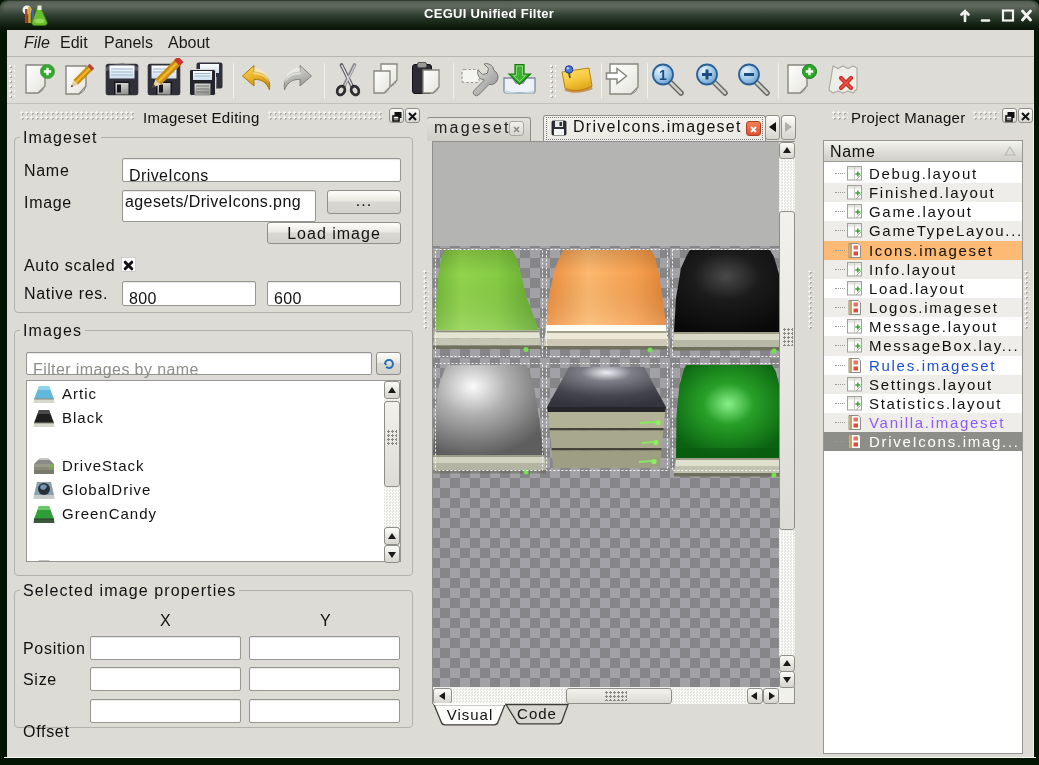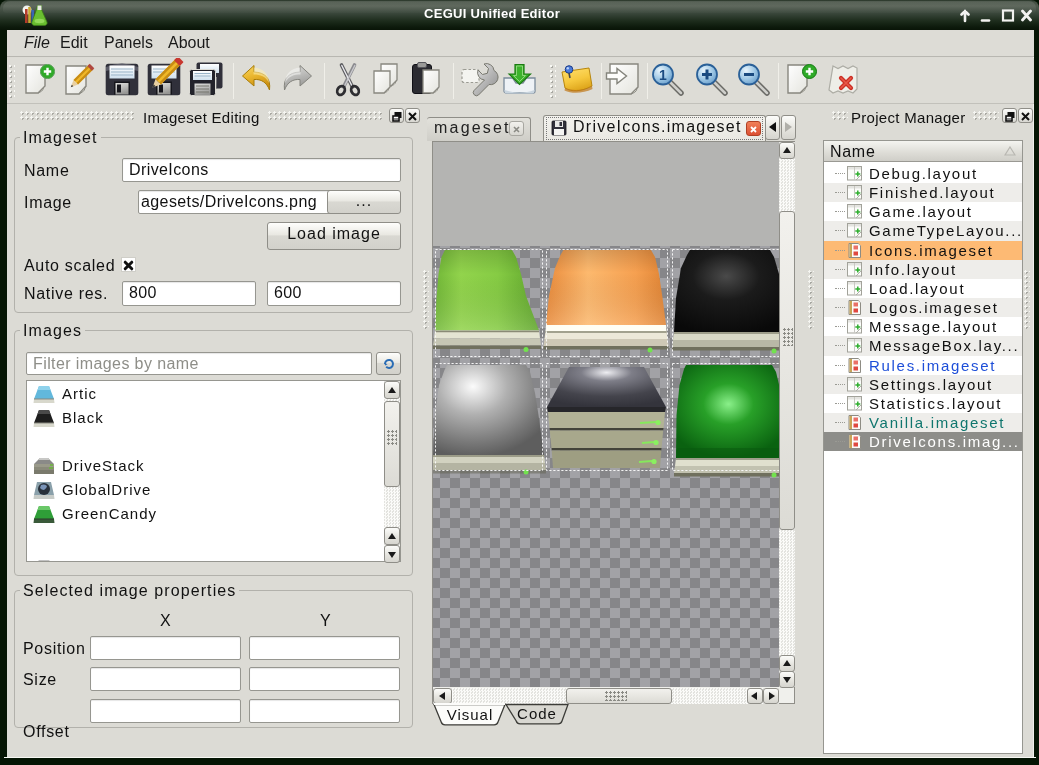--- a/index.html
+++ b/index.html
@@ -31,21 +31,21 @@
 
 .dockhdr-dots { position:absolute; top:4px; height:10px;
   background-image:radial-gradient(circle at 1.5px 1.5px, #f6f6f2 1.1px, rgba(0,0,0,0) 1.2px), radial-gradient(circle at 2.5px 2.5px, #aaa9a3 1.1px, rgba(0,0,0,0) 1.2px);
   background-size:5px 5px; }
 .docktitle { position:absolute; font-size:15px; letter-spacing:0.3px; color:#111; }
 .dockbtn { position:absolute; width:15px; height:15px; border:1px solid #8f8e88; border-radius:3px;
   background:linear-gradient(#fbfbf9, #d8d7d1); }
 
 
 .input { position:absolute; background:#fff; border:1px solid #969690; border-radius:2px;
-  box-shadow:inset 0 1px 1px rgba(0,0,0,0.10); font-size:16px; letter-spacing:0.4px; color:#111; padding:2px 6px; }
+  box-shadow:inset 0 1px 1px rgba(0,0,0,0.10); font-size:16px; letter-spacing:0.4px; color:#111; padding:8px 6px; }
 .btn { position:absolute; background:linear-gradient(#fefefc, #e9e8e2 45%, #d9d8d2 50%, #d2d1cb);
   border:1px solid #8f8e88; border-radius:3px; font-size:16px; letter-spacing:1px; color:#111; text-align:center; }
 .grouplbl { position:absolute; font-size:16px; letter-spacing:1.1px; color:#111; background:#dcdbd5; padding:0 3px; z-index:3; }
 .groupbox { position:absolute; border:1px solid #b2b1ab; border-radius:4px; }
 .lbl { position:absolute; font-size:16px; letter-spacing:0.7px; color:#111; }
 
 
 .sb-groove { position:absolute; background:#f1f1ed;
   background-image:repeating-conic-gradient(#fbfbf9 0% 25%, #e3e3df 0% 50%); background-size:3px 3px; }
 .sb-btn { position:absolute; background:linear-gradient(#fcfcfa, #e4e3dd 60%, #d6d5cf);
@@ -64,21 +64,21 @@
 .trow .tico { position:absolute; left:22px; top:1px; }
 .trow .ttext { position:absolute; left:45px; top:1px; }
 </style>
 </head>
 <body>
 
 <div class="abs" style="left:7px; top:57px; width:1027px; height:700px; background:#dcdbd5;"></div>
 <div class="abs" style="left:4px; top:757px; width:1032px; height:1px; background:#f8f8f4;"></div>
 <div class="abs" style="left:1033px; top:32px; width:1px; height:725px; background:#f0f0ec;"></div>
 <div class="abs" id="titlebar"></div>
-<div class="abs" id="apptitle">CEGUI Unified Editor</div>
+<div class="abs" id="apptitle">CEGUI Unified Filter</div>
 
 <svg class="abs" style="left:20px; top:3px;" width="30" height="26" viewBox="0 0 30 26">
   <circle cx="7" cy="7" r="4.5" fill="#f2f2ee"></circle>
   <rect x="5" y="6" width="2.6" height="14" fill="#b43c2a"></rect>
   <rect x="8.2" y="4" width="2.6" height="16" fill="#c8a832"></rect>
   <rect x="11.4" y="7" width="2.6" height="13" fill="#3c64b4"></rect>
   <path d="M17.5 2.5 h4 v4 L27 19 a2.5 2.5 0 0 1 -2.3 3.4 h-10.5 a2.5 2.5 0 0 1 -2.3 -3.4 L16.5 6.5 z" fill="#6abf30" stroke="#3a7a18" stroke-width="0.8"></path>
   <path d="M17.5 2.5 h4 v4.5 h-4 z" fill="#e8e8e4"></path>
   <ellipse cx="19.5" cy="18" rx="5" ry="2.2" fill="#9ade60" opacity="0.85"></ellipse>
 </svg>
@@ -294,23 +294,23 @@
     </svg></div>
 <div class="dockbtn" style="left:405px; top:108px;"><svg width="13" height="13" viewBox="0 0 13 13">
       <path d="M3 3 l7 7 M10 3 l-7 7" stroke="#111" stroke-width="2"></path>
     </svg></div>
 
 <div class="grouplbl" style="left:20px; top:129px;">Imageset</div>
 <div class="groupbox" style="left:14px; top:137px; width:399px; height:176px;"></div>
 <div class="lbl" style="left:24px; top:162px;">Name</div>
 <div class="input" style="left:122px; top:158px; width:279px; height:24px;">DriveIcons</div>
 <div class="lbl" style="left:24px; top:194px;">Image</div>
-<div class="input" style="left:122px; top:190px; width:194px; height:24px; overflow:hidden; white-space:nowrap; padding:2px 2px;margin-left:16px;">agesets/DriveIcons.png</div>
+<div class="input" style="left:122px; top:190px; width:194px; height:32px; overflow:hidden; white-space:nowrap; padding:2px 2px;">agesets/DriveIcons.png</div>
 <div class="btn" style="left:327px; top:190px; width:74px; height:24px; line-height:20px;">...</div>
-<div class="btn" style="left:267px; top:222px; width:134px; height:28px; line-height:22px;">Load image</div>
+<div class="btn" style="left:267px; top:222px; width:134px; height:22px; line-height:22px;">Load image</div>
 <div class="lbl" style="left:24px; top:257px;">Auto scaled</div>
 <div class="abs" style="left:122px; top:258px; width:13px; height:13px; background:#fff; box-shadow:0 0 0 1px #cfcec8;"><svg width="13" height="13" viewBox="0 0 13 13">
       <path d="M3.2 3.2 L9.8 9.8 M9.8 3.2 L3.2 9.8" stroke="#111" stroke-width="3" stroke-linecap="round"></path>
     </svg></div>
 <div class="lbl" style="left:24px; top:285px;">Native res.</div>
 <div class="input" style="left:122px; top:281px; width:134px; height:25px;">800</div>
 <div class="input" style="left:267px; top:281px; width:134px; height:25px;">600</div>
 
 <div class="grouplbl" style="left:20px; top:322px;">Images</div>
 <div class="groupbox" style="left:14px; top:330px; width:399px; height:246px;"></div>
@@ -728,21 +728,21 @@
       <div style="position:absolute; left:11px; top:9px; width:10px; border-top:1px dotted #9a9a94;"></div>
       <svg class="tico" width="17" height="17" viewBox="0 0 17 17">
         <rect x="1.5" y="1.5" width="14" height="13.5" fill="#fcfcfa" stroke="#a2a29a" stroke-width="1"></rect>
         <rect x="2" y="2" width="13" height="2.5" fill="#e4e4e0"></rect>
         <line x1="8.5" y1="2" x2="8.5" y2="15" stroke="#c8c8c2" stroke-width="1"></line>
         <path d="M11.8 6.5 v5 M9.3 9 h5" stroke="#2fae2f" stroke-width="1.5"></path>
         <path d="M10 15 L15.5 9.5" stroke="#b0b0aa" stroke-width="1"></path>
       </svg>
       <span class="ttext">Statistics.layout</span>
     </div>
-<div class="trow" style="top:412.9px; background:#eeedea; color:#0f766e;">
+<div class="trow" style="top:412.9px; background:#eeedea; color:#8b5cf6;">
       <div style="position:absolute; left:11px; top:9px; width:10px; border-top:1px dotted #9a9a94;"></div>
       <svg class="tico" width="17" height="17" viewBox="0 0 17 17">
         <path d="M3 1.5 h9.5 l2 2 v12 h-11.5 z" fill="#fcfcfa" stroke="#8e8c84" stroke-width="1"></path>
         <rect x="3.5" y="2" width="2.5" height="13" fill="#c8a458"></rect>
         <rect x="7.5" y="3.5" width="4.5" height="4" fill="#ea7068"></rect>
         <rect x="7.5" y="9.5" width="4.5" height="4" fill="#e04840"></rect>
         <path d="M12.5 1.5 l2 2 h-2 z" fill="#d8d8d0"></path>
       </svg>
       <span class="ttext">Vanilla.imageset</span>
     </div>

